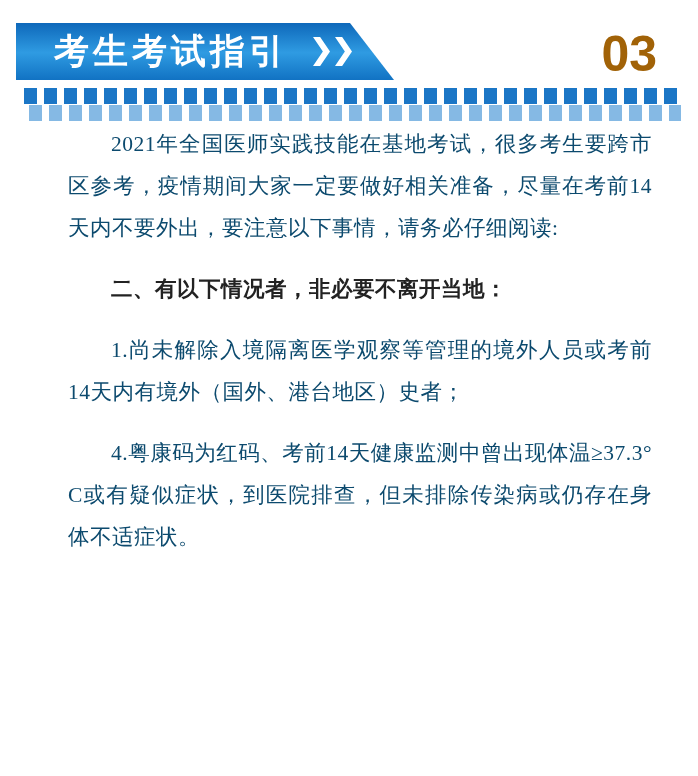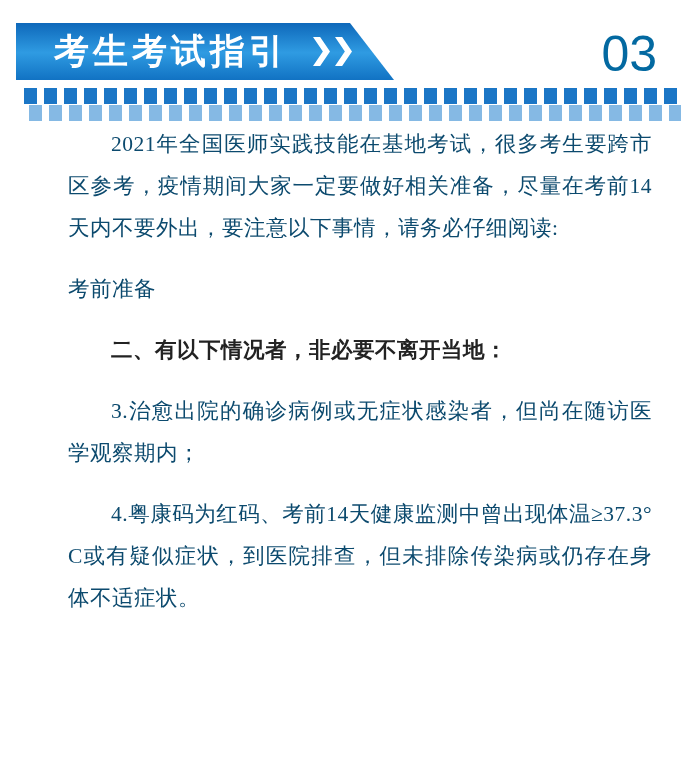--- a/index.html
+++ b/index.html
@@ -45,23 +45,23 @@
     background: #ffffff;
     clip-path: polygon(0 0, 42% 0, 100% 50%, 42% 100%, 0 100%, 58% 50%);
   }
 
   .page-number {
     position: absolute;
     right: 33px;
     top: 0;
     line-height: 60px;
     font-family: "Liberation Sans", "DejaVu Sans", sans-serif;
-    font-weight: normal;
+    font-weight: bold;
     font-size: 50px;
-    color: #0369a1;
+    color: #a16207;
   }
 
   .dash-line { position: absolute; top: 64px; left: 0; width: 673px; }
   .dash-line .d1 {
     height: 4px;
     background: repeating-linear-gradient(90deg, #1b76c6 0 13px, transparent 13px 20px);
   }
   .dash-line .d2 {
     height: 3px;
     margin-top: 1px;
@@ -96,17 +96,16 @@
   </div>
   <div class="page-number">03</div>
   <div class="dash-line">
     <div class="d1"></div>
     <div class="d2"></div>
   </div>
 </div>
 
 <div class="content">
   <p class="para indent">2021年全国医师实践技能在基地考试，很多考生要跨市区参考，疫情期间大家一定要做好相关准备，尽量在考前14天内不要外出，要注意以下事情，请务必仔细阅读:</p>
-  <p class="para">考前准备</p>
   <p class="para indent bold">二、有以下情况者，非必要不离开当地：</p>
-  <p class="para indent">3.治愈出院的确诊病例或无症状感染者，但尚在随访医学观察期内；</p>
+  <p class="para indent">1.尚未解除入境隔离医学观察等管理的境外人员或考前14天内有境外（国外、港台地区）史者；</p>
   <p class="para indent">4.粤康码为红码、考前14天健康监测中曾出现体温≥37.3° C或有疑似症状，到医院排查，但未排除传染病或仍存在身体不适症状。</p>
 </div>
 
 </body></html>

